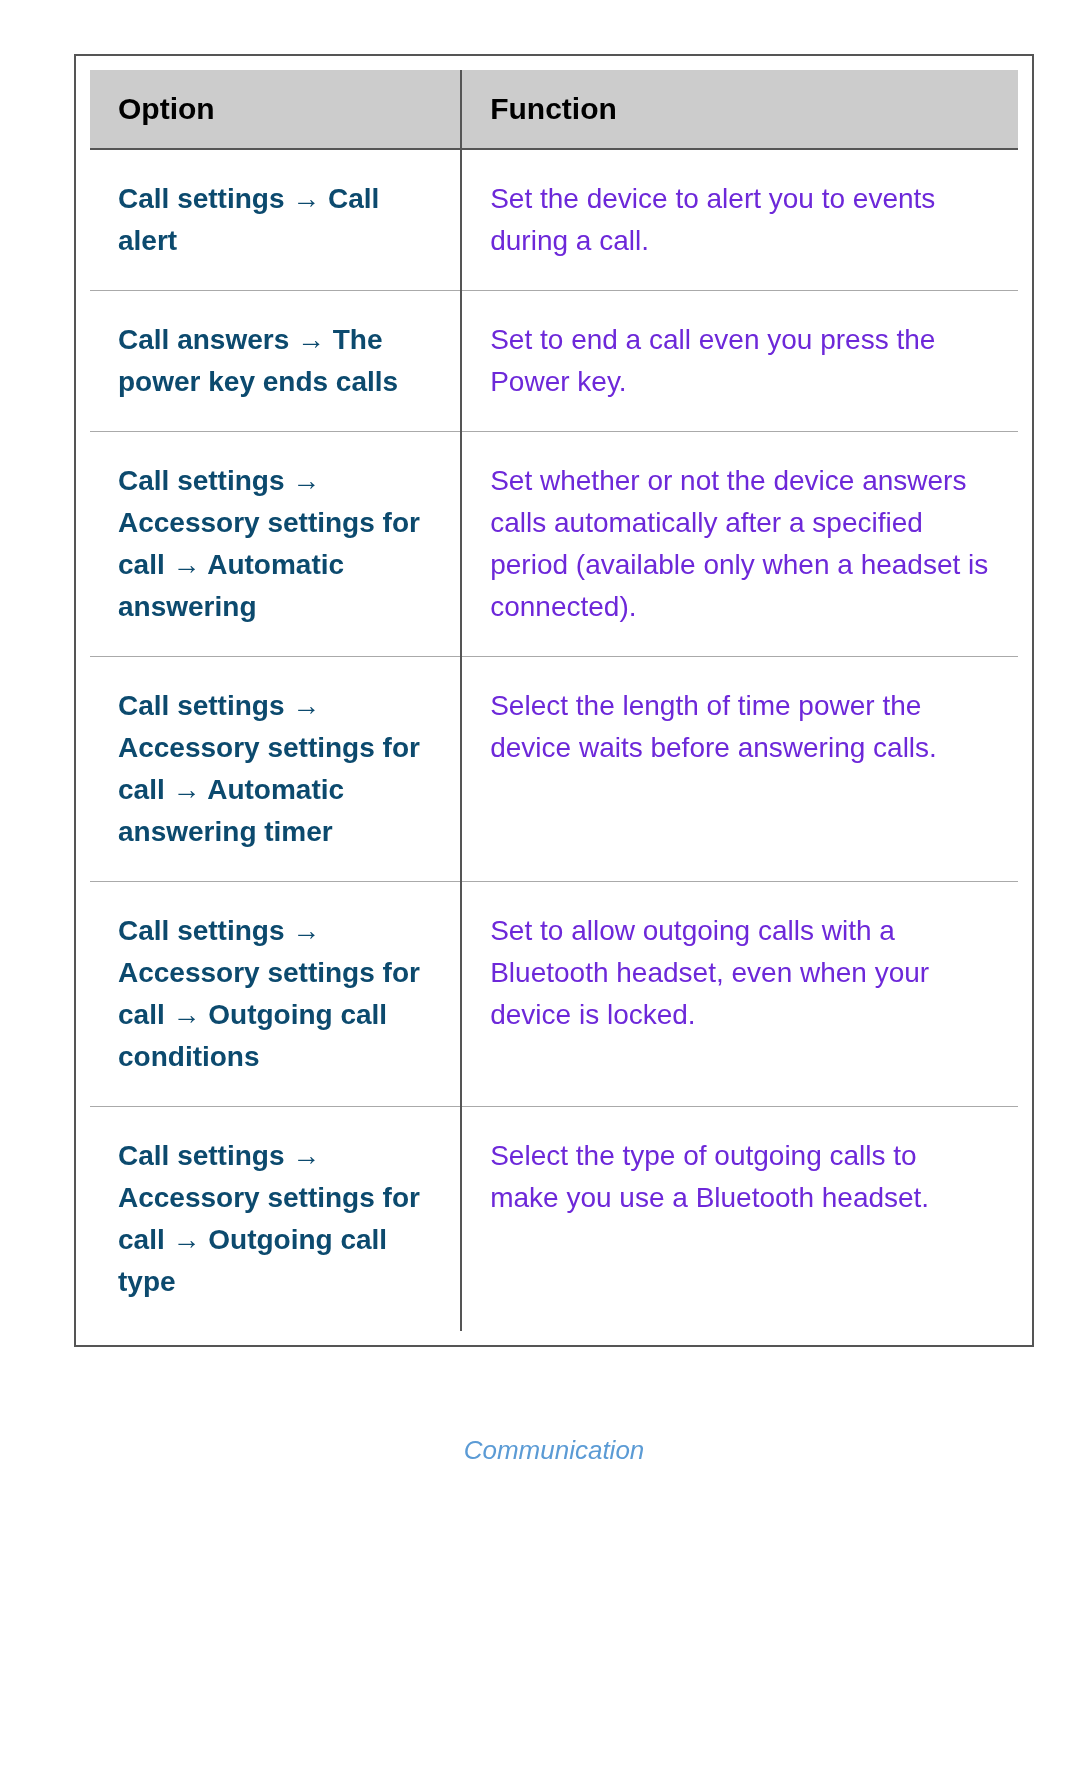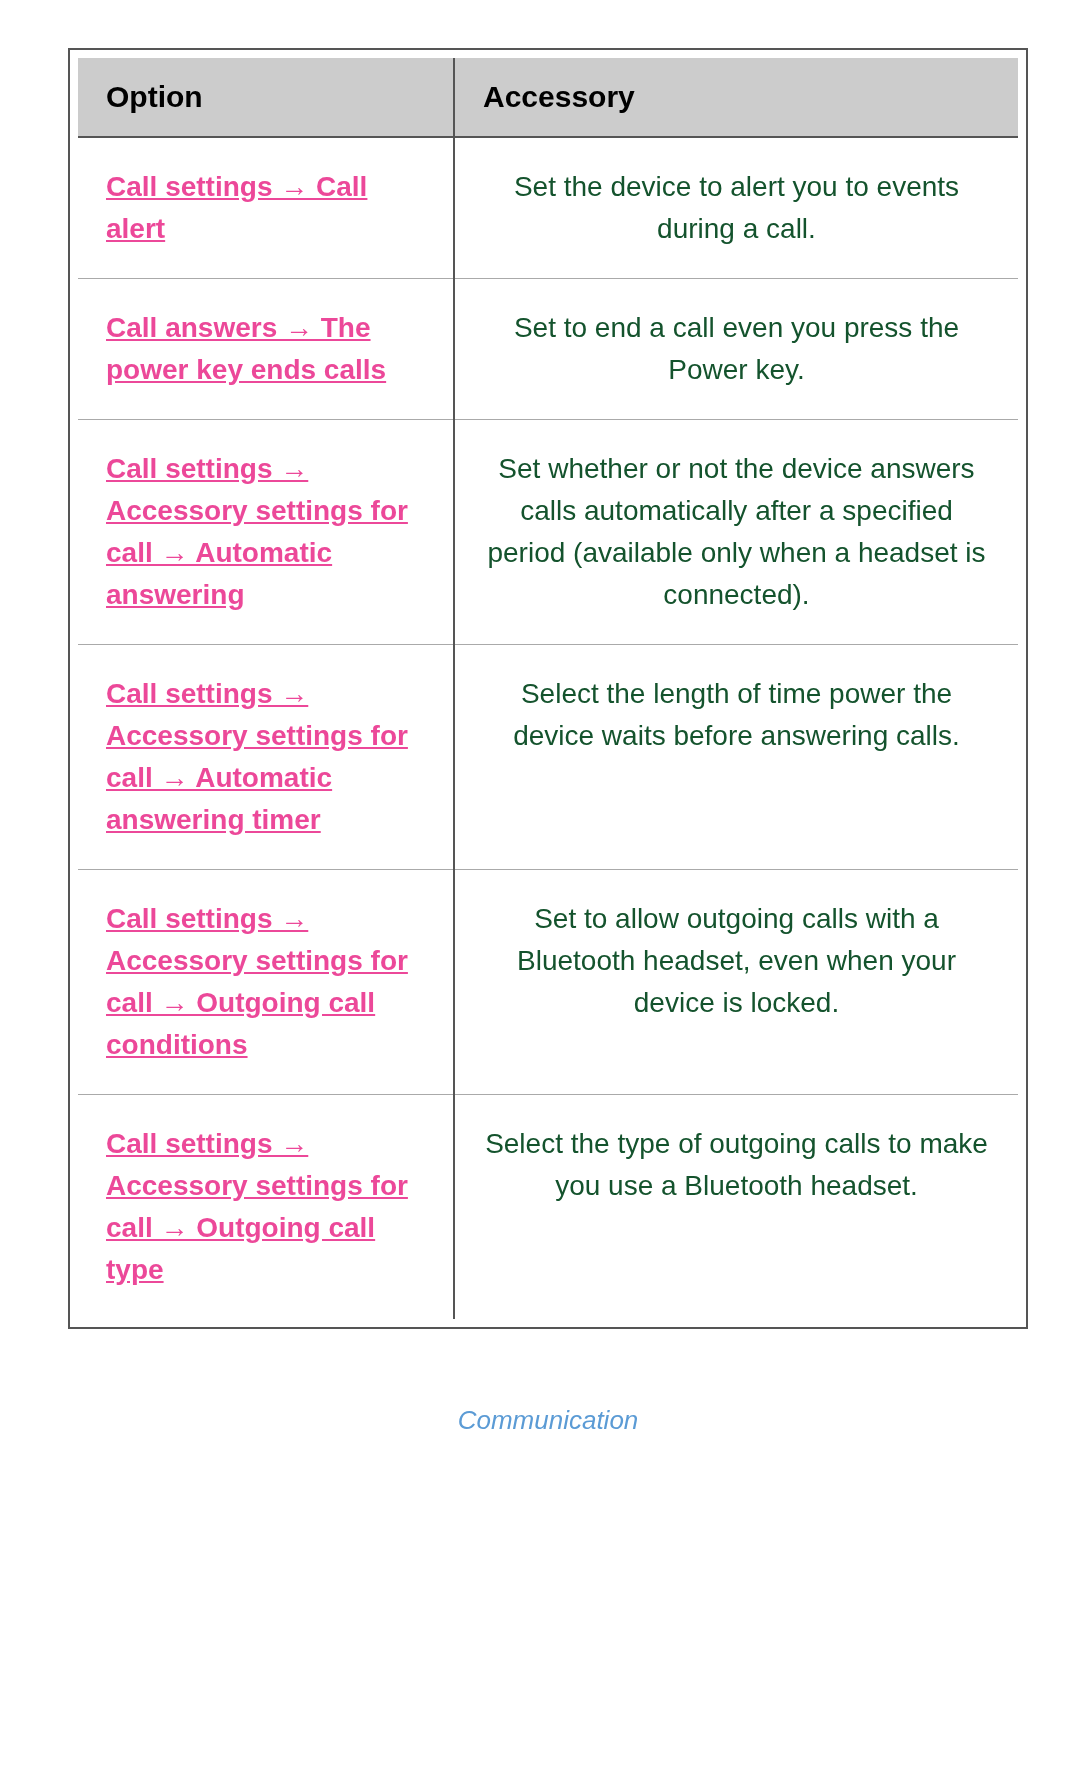--- a/index.html
+++ b/index.html
@@ -1,17 +1,17 @@
 <!DOCTYPE html>
 <html><head>
   <meta charset="utf-8">
   <style>
     * {
       margin: 0;
-      padding: 8px;
+      padding: 14px;
       box-sizing: border-box;
     }
 
     body {
       width: 1080px;
       min-height: 1771px;
       background: #ffffff;
       font-family: Arial, sans-serif;
       display: flex;
       flex-direction: column;
@@ -63,29 +63,27 @@
       border-right: 2px solid #555;
     }
 
     tbody td:last-child {
       border-right: none;
     }
 
     td.option-col {
       width: 40%;
       font-weight: bold;
-      color: #ec4899;
-      text-decoration: underline;
+      color: #0c4a6e;
     }
 
     td.function-col {
       width: 60%;
       font-weight: normal;
-      color: #14532d;
-      text-align: center;
+      color: #6d28d9;
     }
 
     .footer {
       margin-top: 60px;
       text-align: center;
     }
 
     .footer-label {
       font-size: 26px;
       color: #5b9bd5;
@@ -94,21 +92,21 @@
     }
   </style>
 </head>
 <body>
 
 <div class="table-container">
   <table>
     <thead>
       <tr>
         <th>Option</th>
-        <th>Accessory</th>
+        <th>Function</th>
       </tr>
     </thead>
     <tbody id="table-body">
     <tr>
           <td class="option-col">Call settings → Call alert</td>
           <td class="function-col">Set the device to alert you to events during a call.</td>
         </tr>
         <tr>
           <td class="option-col">Call answers → The power key ends calls</td>
           <td class="function-col">Set to end a call even you press the Power key.</td>

